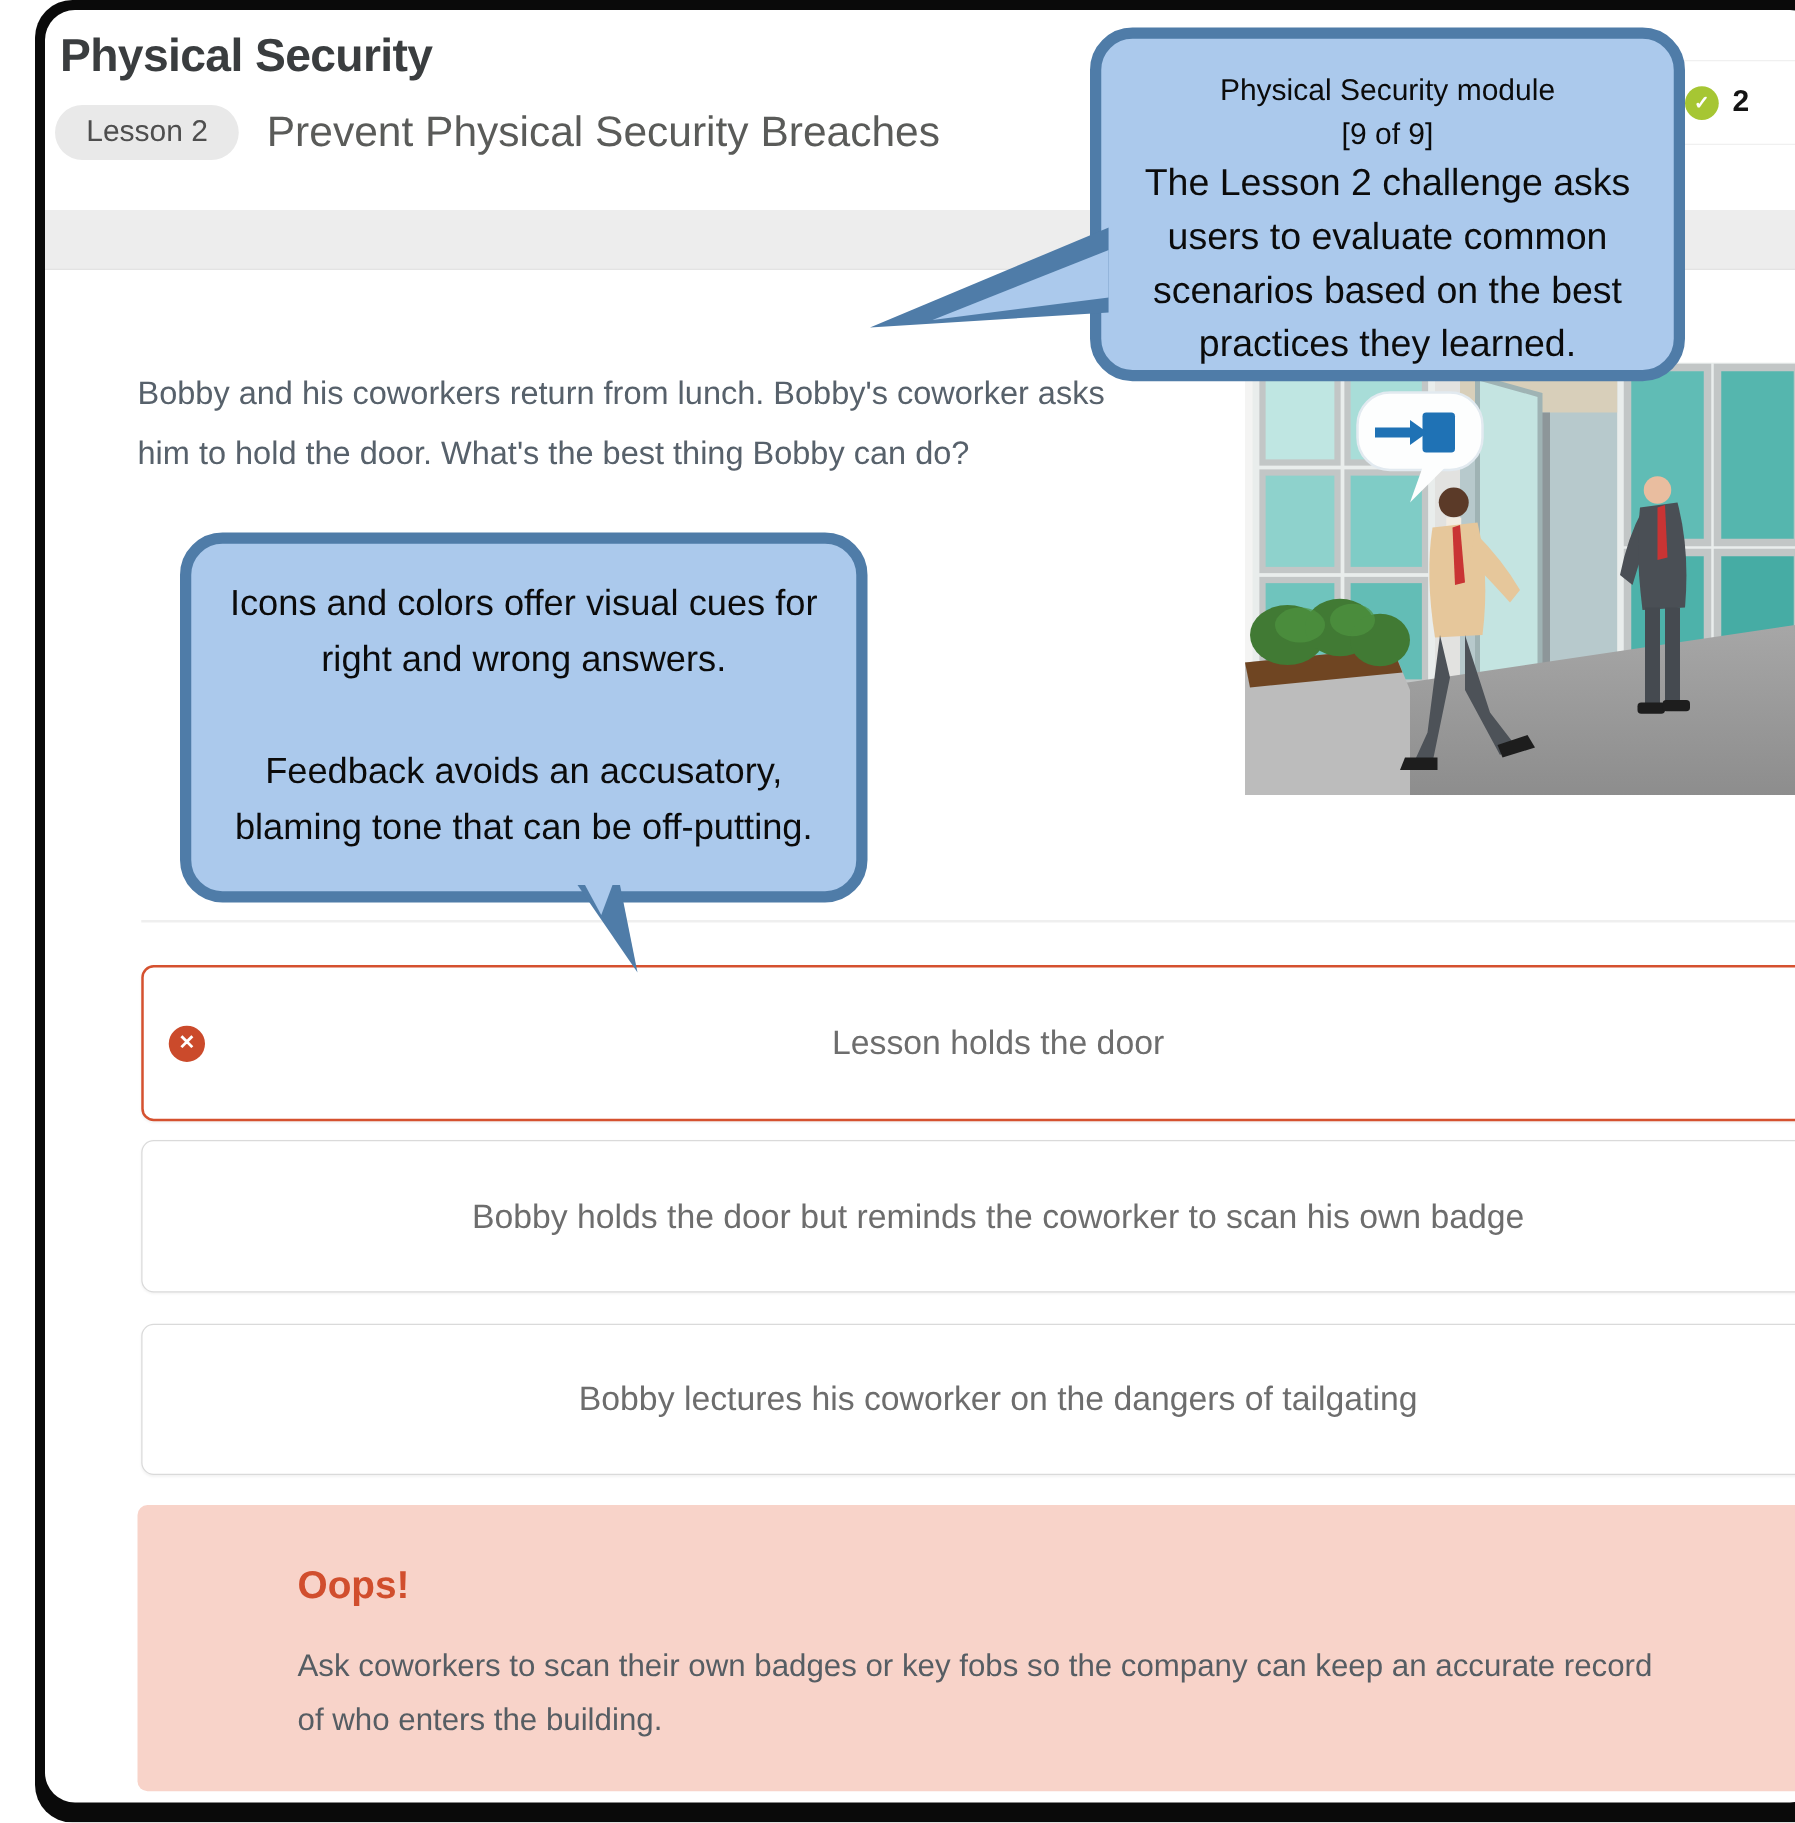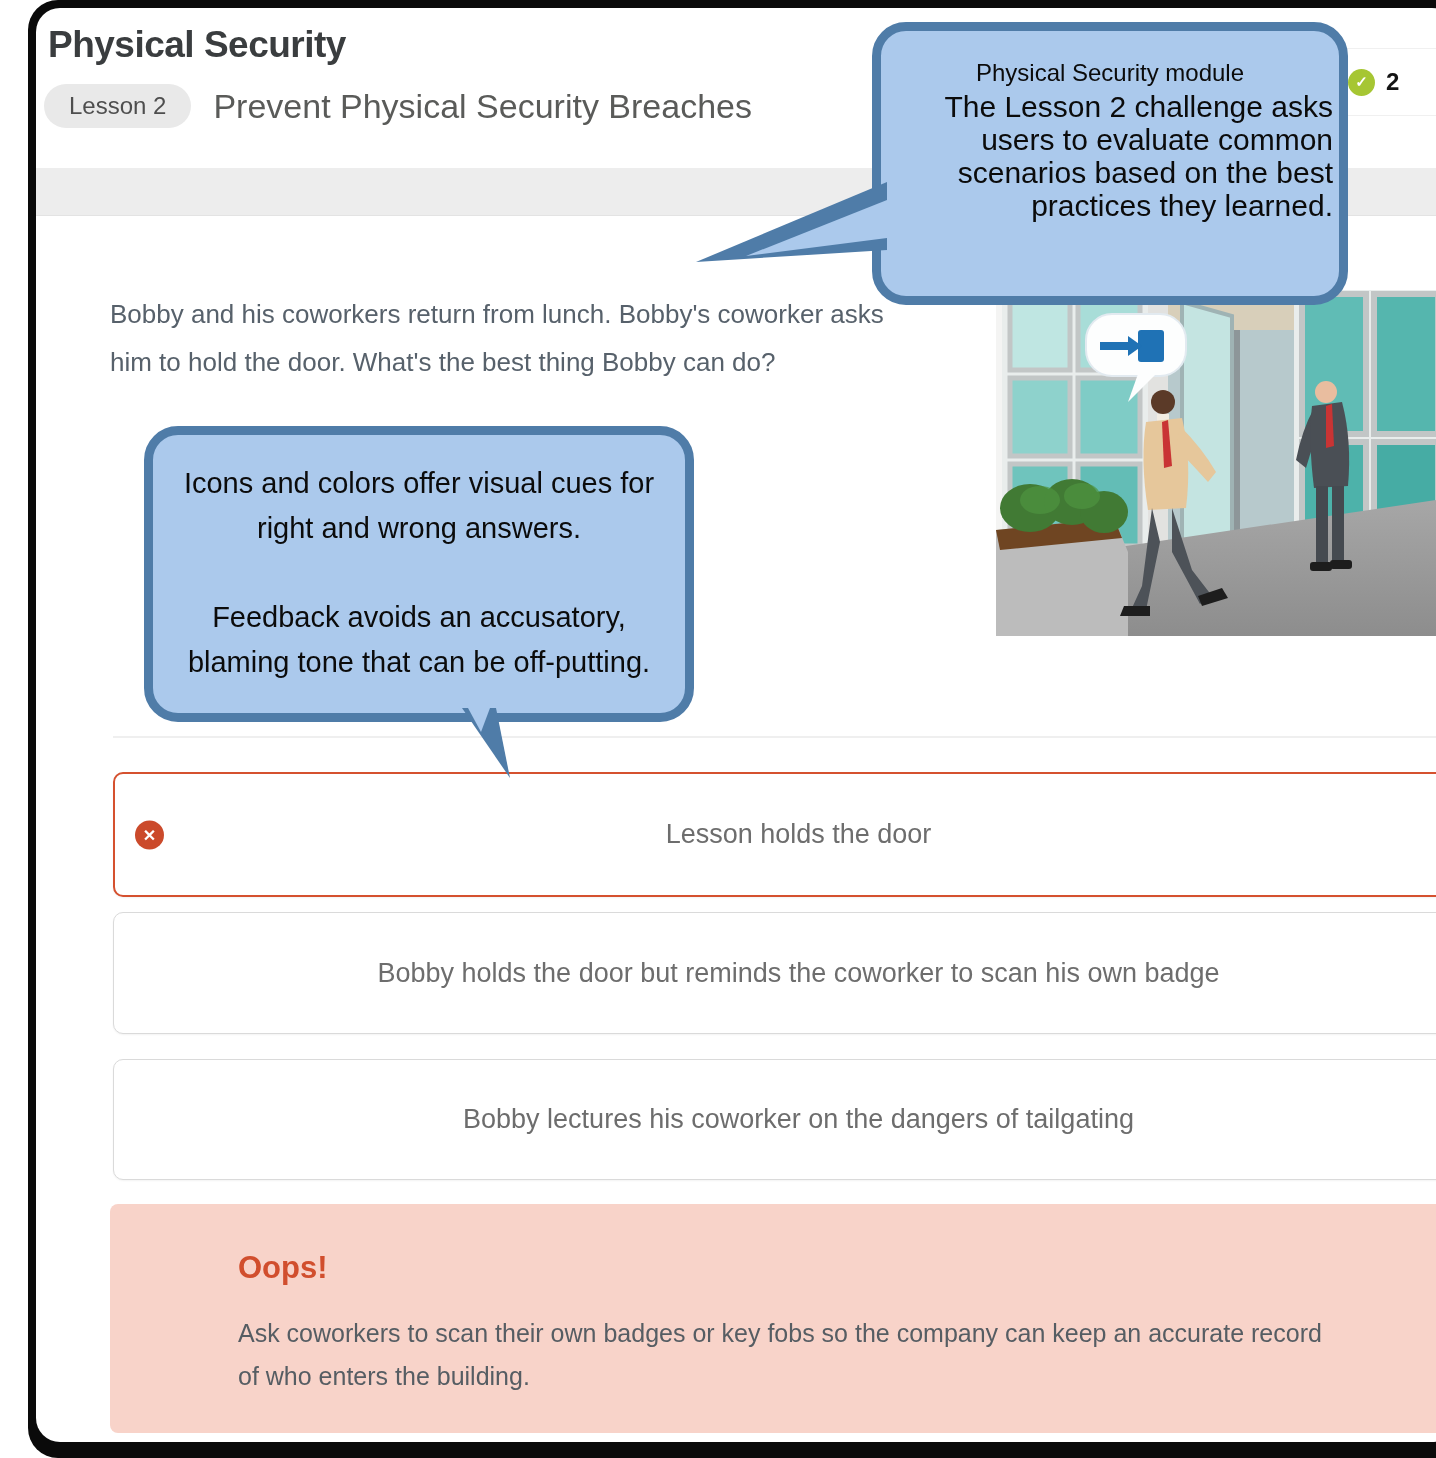--- a/index.html
+++ b/index.html
@@ -26,21 +26,21 @@
   
   .question{position:absolute;left:74px;top:282px;width:812px;font-size:26px;line-height:48px;color:#57616b;z-index:2;}
 
   
   .illustration{position:absolute;left:960px;top:282px;width:454px;height:346px;z-index:2;}
 
   
   .callout{position:absolute;background:#abc9ec;border:9px solid #4f7ca8;border-radius:34px;box-sizing:border-box;z-index:20;color:#0b0b0b;text-align:center;}
   .callout-top{left:836px;top:14px;width:476px;height:283px;padding:24px 6px 6px 6px;}
   .callout-top .small{font-size:24px;line-height:35px;}
-  .callout-top .big{font-size:30px;line-height:33px;text-align:right;}
+  .callout-top .big{font-size:30px;line-height:43px;}
   .callout-left{left:108px;top:418px;width:550px;height:296px;padding:26px 14px 6px 14px;}
   .callout-left .para{font-size:29px;line-height:45px;}
   .callout-left .para + .para{margin-top:44px;}
   .callout-tail{position:absolute;z-index:21;}
   .tail-top{left:646px;top:170px;}
   .tail-left{left:412px;top:700px;}
 
   
   .divider{position:absolute;left:77px;right:0;top:728px;height:2px;background:#efefef;z-index:2;}
   .option{position:absolute;left:77px;right:-28px;background:#fff;border:1px solid #dadada;border-radius:10px;display:flex;align-items:center;justify-content:center;box-shadow:0 1px 2px rgba(0,0,0,0.05);z-index:3;cursor:pointer;}
@@ -159,20 +159,21 @@
         <g>
           <rect x="142" y="40" width="26" height="32" rx="3" fill="#1f72b5"></rect>
           <rect x="104" y="52" width="28" height="8" fill="#1f72b5"></rect>
           <polygon points="132,46 132,66 146,56" fill="#1f72b5"></polygon>
         </g>
       </g>
     </svg>
 
     <div class="callout callout-top">
       <div class="small">Physical Security module</div>
+      <div class="small">[9 of 9]</div>
       <div class="big">The Lesson 2 challenge asks users to evaluate common scenarios based on the best practices they learned.</div>
     </div>
     <svg class="callout-tail tail-top" width="205" height="100" viewBox="0 0 205 100">
       <polygon points="205,4 14,84 205,72" fill="#4f7ca8"></polygon>
       <polygon points="205,22 64,78 205,60" fill="#abc9ec"></polygon>
     </svg>
 
     <div class="callout callout-left">
       <div class="para">Icons and colors offer visual cues for right and wrong answers.</div>
       <div class="para">Feedback avoids an accusatory, blaming tone that can be off-putting.</div>

